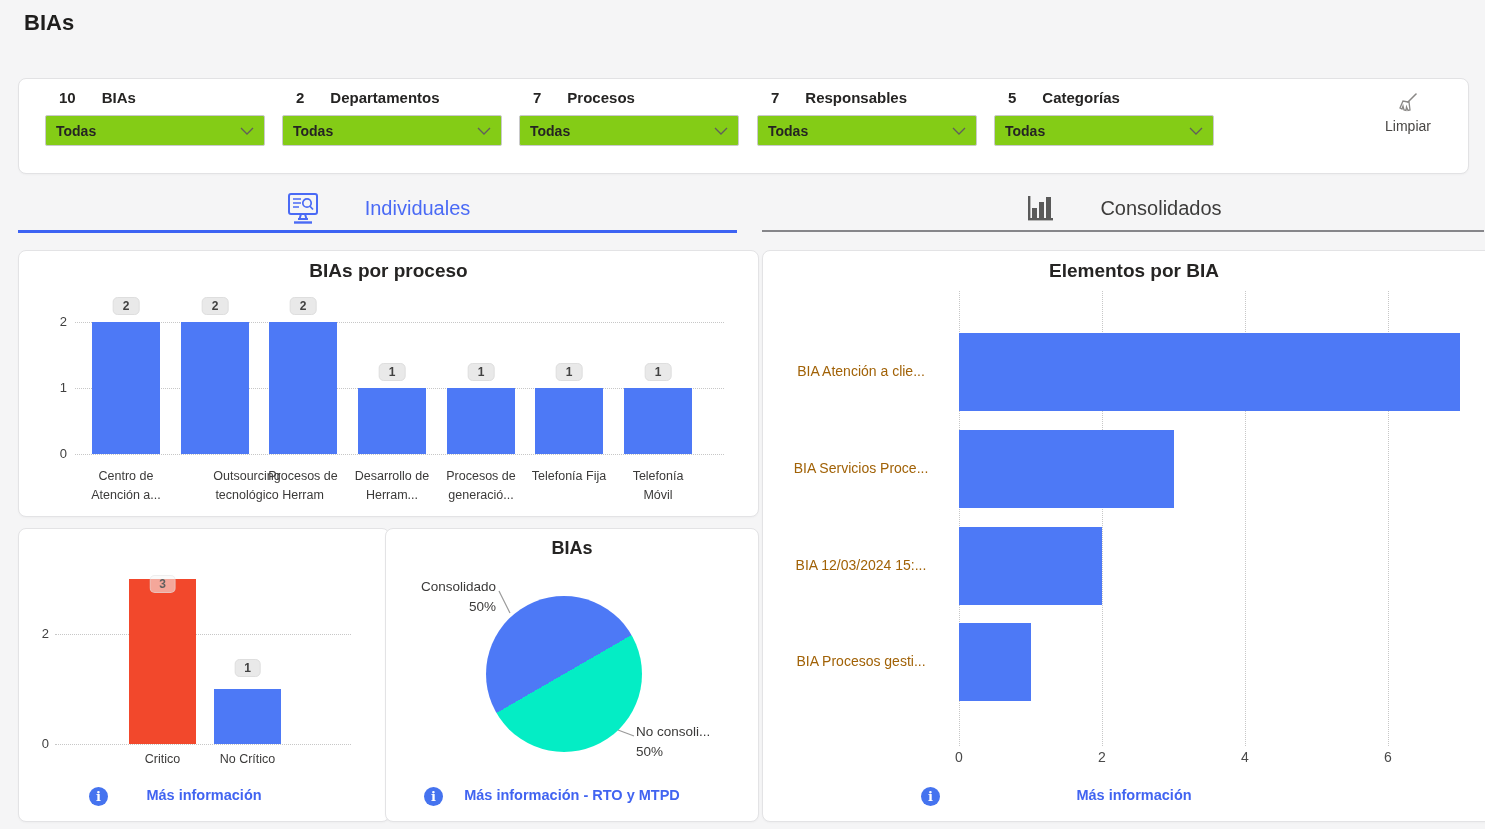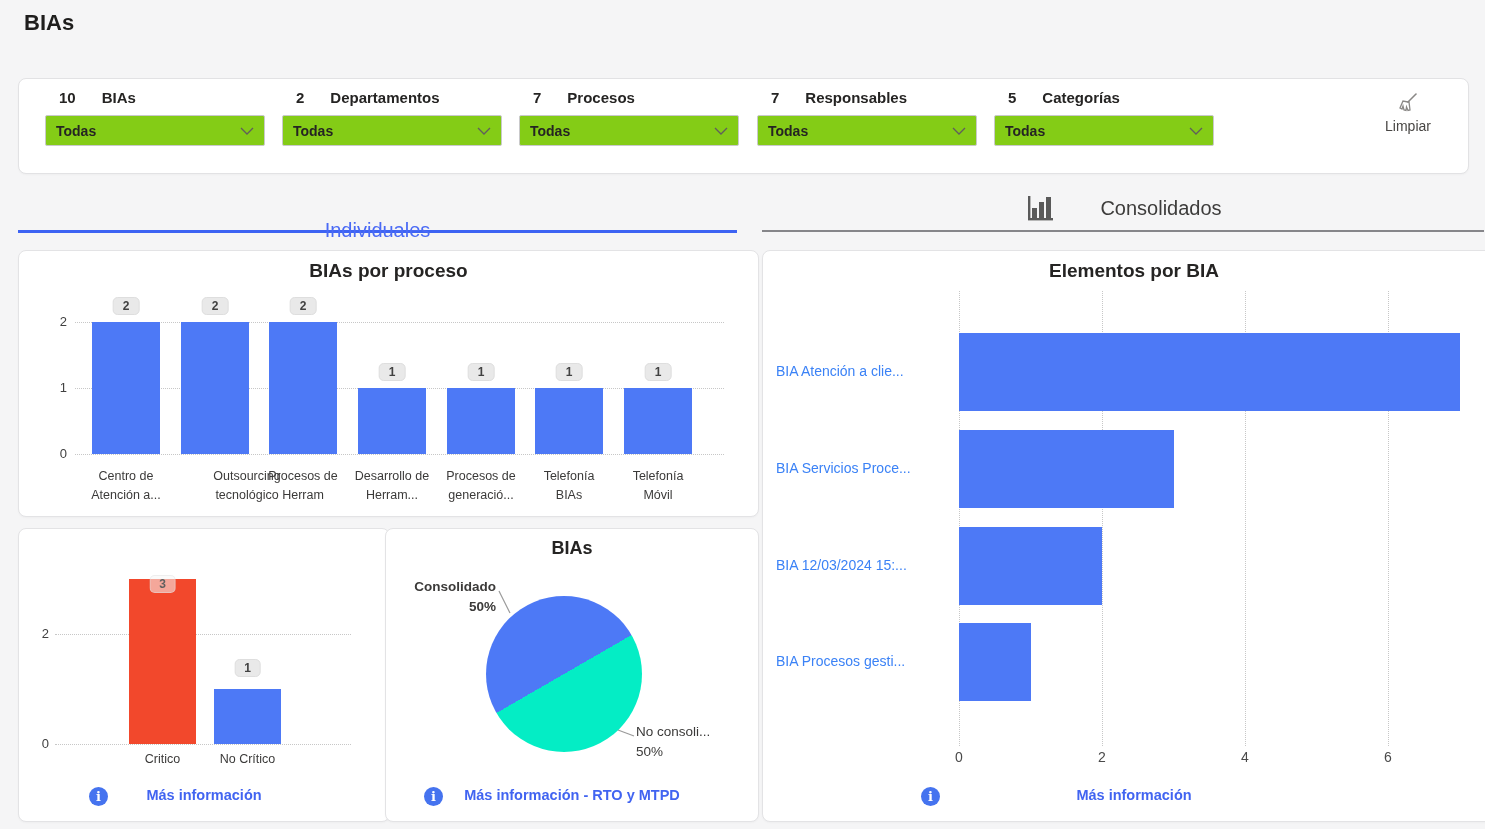--- a/index.html
+++ b/index.html
@@ -13,39 +13,39 @@
   .fgroup{position:absolute;top:10px;width:220px;}
   .fhead{display:flex;gap:26px;padding-left:14px;font-size:15px;font-weight:700;color:#252423;margin-bottom:9px;}
   .fselect{display:flex;align-items:center;justify-content:space-between;height:29px;border:1px solid #c9c9cb;
     background:#84cc16;padding:0 10px;font-size:14px;font-weight:600;color:#252423;border-radius:2px;cursor:pointer;}
   .limpiar{position:absolute;right:28px;top:12px;width:64px;text-align:center;color:#484644;font-size:14px;cursor:pointer;}
   .limpiar svg{display:block;margin:0 auto 3px auto;}
 
   
   .tab{position:absolute;top:186px;height:44px;display:flex;align-items:center;justify-content:center;gap:44px;cursor:pointer;}
   .tab-label{font-size:20px;}
-  .tab.active{border-bottom:3px solid #3d63f3;flex-direction:column;}
+  .tab.active{border-bottom:3px solid #3d63f3;}
   .tab.active .tab-label{color:#4a6af5;}
   .tab.inactive{border-bottom:2px solid #86868a;}
   .tab.inactive .tab-label{color:#3d3c3b;}
 
   
   .card{position:absolute;background:#fff;border:1px solid #e3e3e5;border-radius:8px;box-shadow:0 1px 2px rgba(0,0,0,.03);padding-left:20px;}
   .card-title{position:absolute;left:0;right:0;top:9px;text-align:center;font-size:19px;font-weight:700;color:#252423;}
   #card-criticidad .card-title,#card-pie .card-title{font-size:18px;}
 
   .bar{position:absolute;}
   .badge{position:absolute;transform:translateX(-50%);background:#e9e9e9;border:1px solid #dedede;border-radius:5px;
     padding:1px 9px;font-size:12px;font-weight:600;color:#424242;}
   .badge.overlap{background:rgba(246,246,246,.55);border-color:rgba(225,225,225,.45);color:#5f5f5f;}
   .hgrid{position:absolute;height:0;border-top:1px dotted #c7c7c7;}
   .vgrid{position:absolute;width:0;border-left:1px dotted #c7c7c7;}
   .ytick{position:absolute;font-size:13px;color:#404040;text-align:right;}
   .xcat{position:absolute;font-size:12.5px;color:#3b3a39;text-align:center;line-height:1.5;transform:translateX(-50%);}
-  .hcat{position:absolute;font-size:14px;color:#3b82f6;text-align:left;white-space:nowrap;}
+  .hcat{position:absolute;font-size:14px;color:#a16207;text-align:center;white-space:nowrap;}
   .htick{position:absolute;font-size:14px;color:#4a4a4a;transform:translateX(-50%);}
 
   .footer-row{position:absolute;left:0;right:0;bottom:12px;height:22px;}
   .info-icon{position:absolute;width:19px;height:19px;border-radius:50%;background:#4573ef;color:#fff;
     text-align:center;font-size:13px;font-weight:700;line-height:19px;font-family:"DejaVu Serif",serif;cursor:pointer;}
   .more-link{position:absolute;left:0;right:0;text-align:center;color:#4164f1;font-size:14.5px;font-weight:600;cursor:pointer;}
 
   
   .pie{position:absolute;left:100px;top:67px;width:156px;height:156px;border-radius:50%;}
   .pie-label{position:absolute;font-size:13.5px;color:#3b3a39;line-height:20px;}
@@ -173,21 +173,21 @@
       <div class="badge" style="left: 284px; top: 46px;">2</div>
       <div class="xcat" style="left: 284px; top: 216px; width: 78px;">Procesos de Herram</div>
       <div class="bar" style="left: 339px; top: 137px; width: 68px; height: 66px; background: rgb(77, 121, 246);"></div>
       <div class="badge" style="left: 373px; top: 112px;">1</div>
       <div class="xcat" style="left: 373px; top: 216px; width: 78px;">Desarrollo de Herram...</div>
       <div class="bar" style="left: 428px; top: 137px; width: 68px; height: 66px; background: rgb(77, 121, 246);"></div>
       <div class="badge" style="left: 462px; top: 112px;">1</div>
       <div class="xcat" style="left: 462px; top: 216px; width: 78px;">Procesos de generació...</div>
       <div class="bar" style="left: 516px; top: 137px; width: 68px; height: 66px; background: rgb(77, 121, 246);"></div>
       <div class="badge" style="left: 550px; top: 112px;">1</div>
-      <div class="xcat" style="left: 550px; top: 216px; width: 78px;">Telefonía BIAs</div>
+      <div class="xcat" style="left: 550px; top: 216px; width: 78px;">Telefonía Fija</div>
       <div class="bar" style="left: 605px; top: 137px; width: 68px; height: 66px; background: rgb(77, 121, 246);"></div>
       <div class="badge" style="left: 639px; top: 112px;">1</div>
       <div class="xcat" style="left: 639px; top: 216px; width: 78px;">Telefonía Móvil</div>
     </div>
 
   <div class="card" id="card-criticidad" style="left:18px;top:528px;width:350px;height:292px;">
     <div class="footer-row">
       <div class="info-icon" style="left:70px;">i</div>
       <div class="more-link">Más información</div>
     </div>
@@ -203,21 +203,21 @@
       <div class="xcat" style="left: 228.5px; top: 221px; width: 90px;">No Crítico</div>
     </div>
 
   <div class="card" id="card-pie" style="left:385px;top:528px;width:352px;height:292px;">
     <div class="card-title">BIAs</div>
     <div class="pie" id="pie-chart" style="background: conic-gradient(from 60deg, rgb(4, 237, 197) 0deg, rgb(4, 237, 197) 180deg, rgb(77, 121, 246) 180deg, rgb(77, 121, 246) 360deg);"></div>
     <svg class="pie-leaders" width="352" height="292" viewBox="0 0 352 292">
       <polyline points="113,62 124,84" fill="none" stroke="#9a9a9a" stroke-width="1.2"></polyline>
       <polyline points="232,201 248,207" fill="none" stroke="#9a9a9a" stroke-width="1.2"></polyline>
     </svg>
-    <div class="pie-label" style="left:0;top:48px;width:110px;text-align:right;font-weight:bold;">
+    <div class="pie-label" style="left:0;top:48px;width:110px;text-align:right;">
       <div>Consolidado</div>
       <div>50%</div>
     </div>
     <div class="pie-label" style="left:250px;top:193px;width:100px;">
       <div>No consoli...</div>
       <div>50%</div>
     </div>
     <div class="footer-row">
       <div class="info-icon" style="left:38px;">i</div>
       <div class="more-link">Más información - RTO y MTPD</div>

